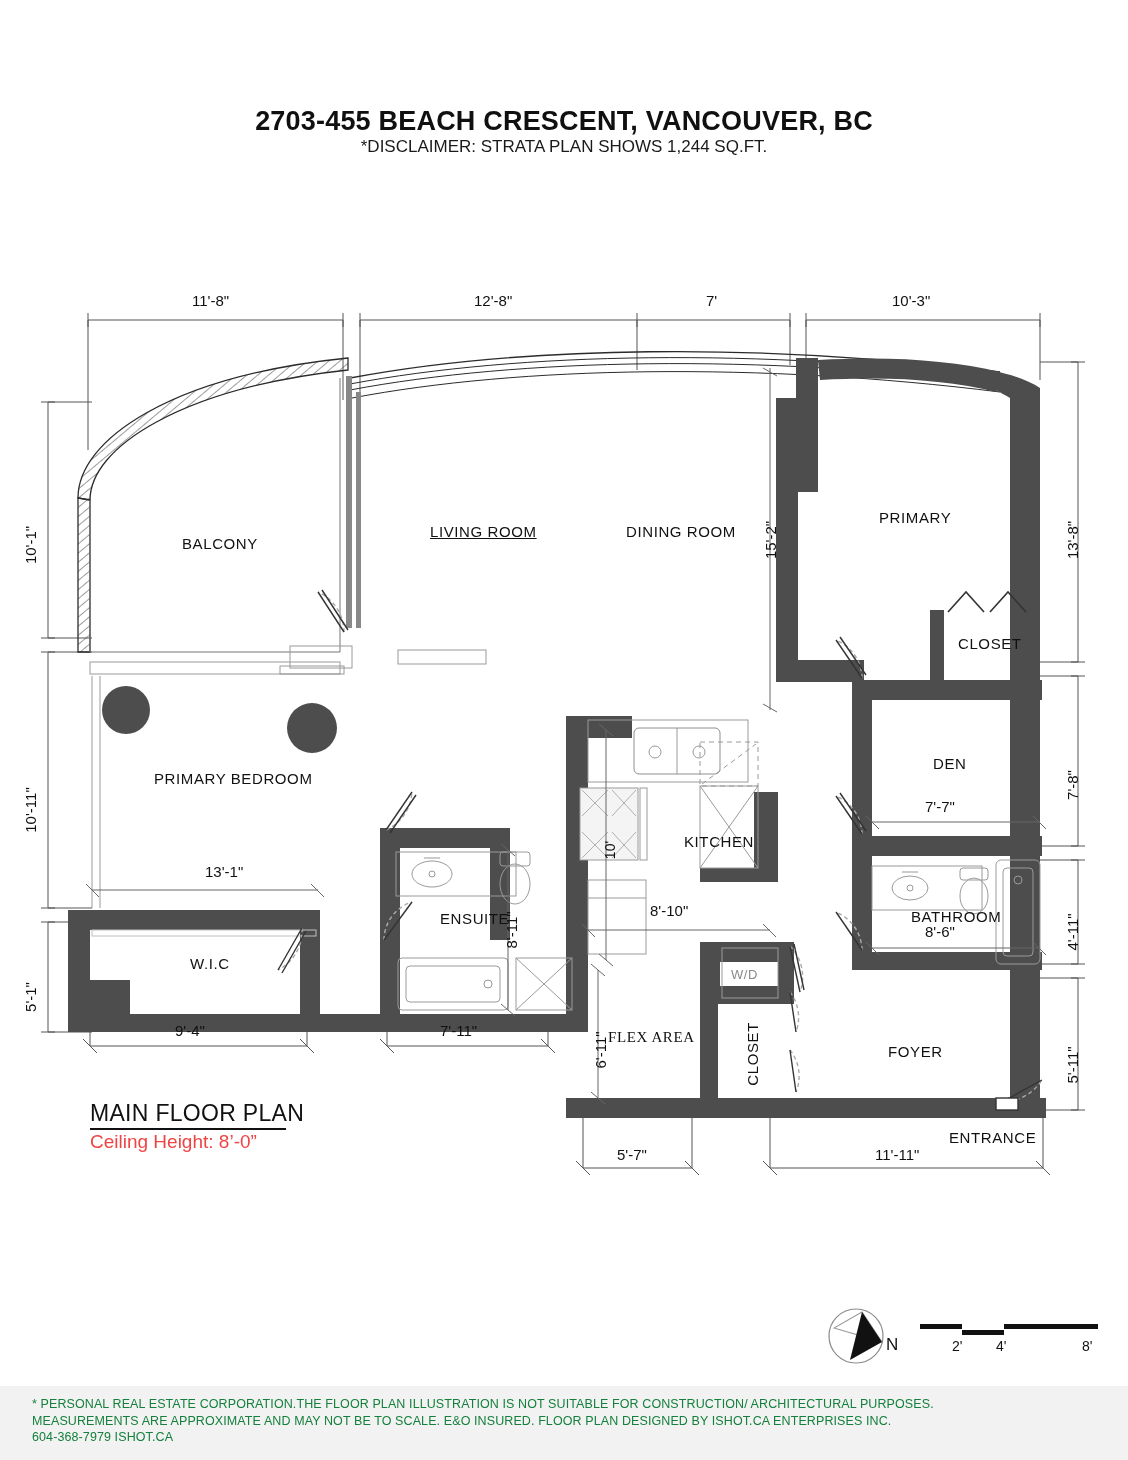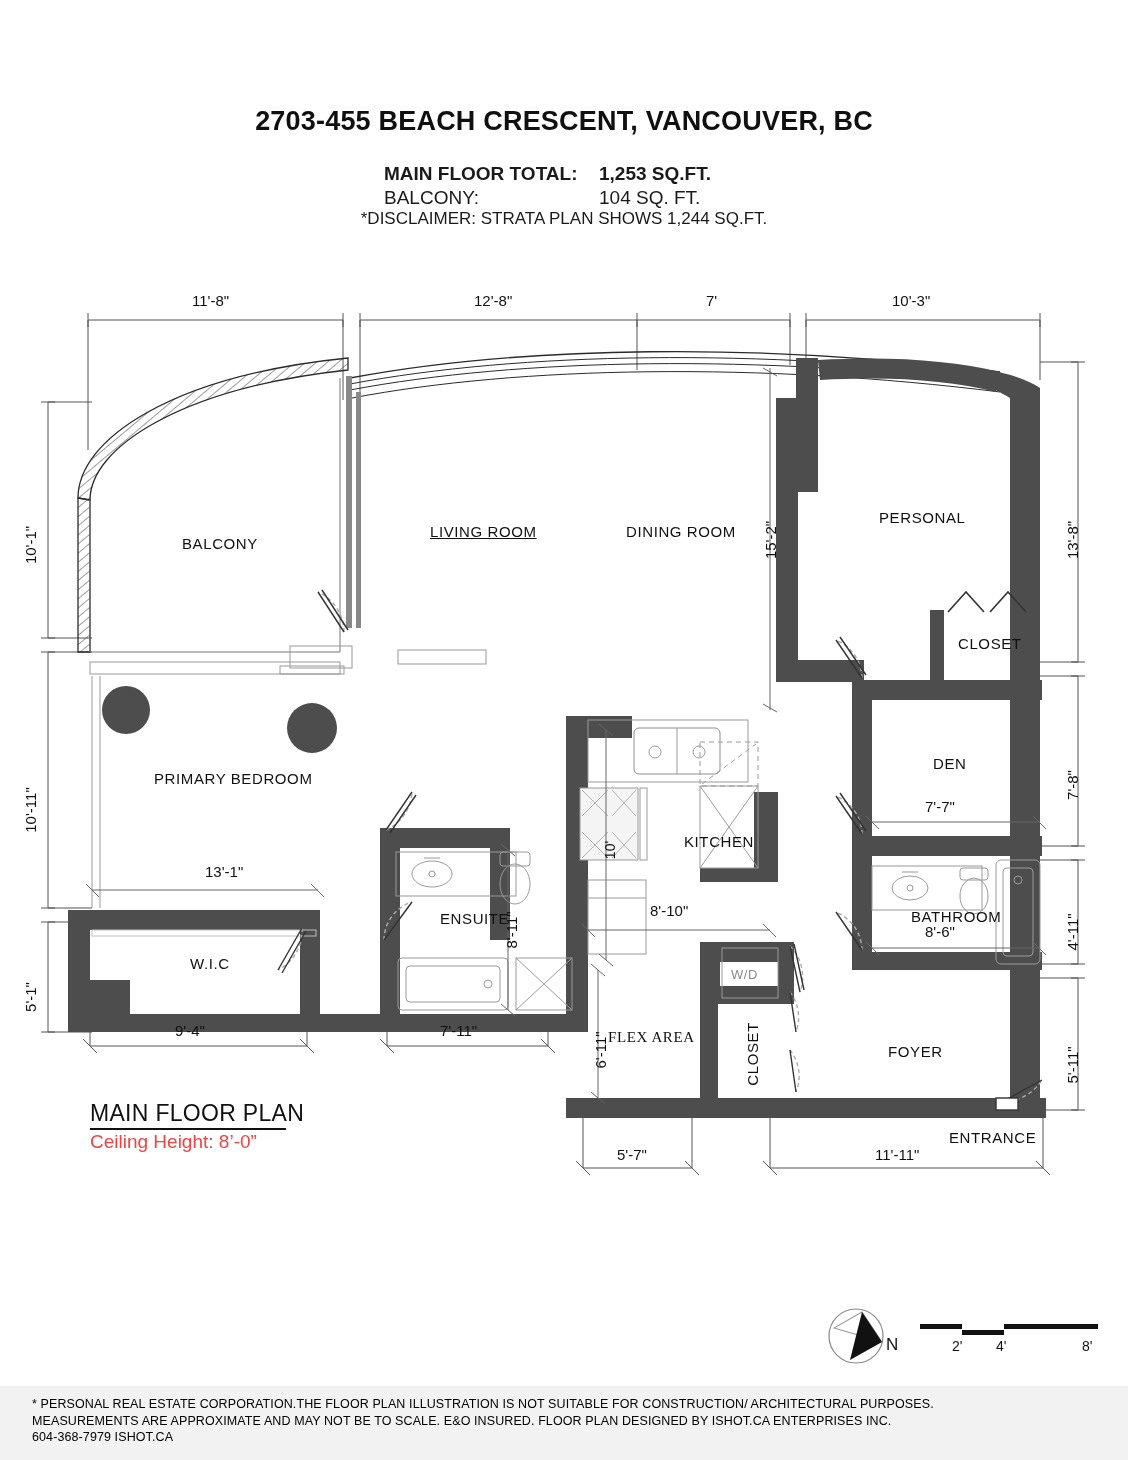--- a/index.html
+++ b/index.html
@@ -38,39 +38,29 @@
   #plan-caption .rule{height:2px;background:#111;width:196px;margin:1px 0 1px 0;}
   #plan-caption .l2{font-size:19px;color:#ef4444;}
 
   
   #compass{position:absolute;left:826px;top:1306px;}
   #scalebar{position:absolute;left:920px;top:1316px;}
   .scale-tick{position:absolute;font-size:14px;color:#111;}
 
   
   #footer{position:absolute;left:0;top:1386px;width:1128px;height:74px;background:#f2f2f2;}
-  #footer-text{position:absolute;left:32px;top:10px;font-size:12.5px;line-height:16.5px;color:#000000;letter-spacing:.1px;}
+  #footer-text{position:absolute;left:32px;top:10px;font-size:12.5px;line-height:16.5px;color:#15803d;letter-spacing:.1px;}
 </style>
 </head>
 <body>
 
 <div class="page">
 
   <div id="header">
     <div id="title">2703-455 BEACH CRESCENT, VANCOUVER, BC</div>
-    <div id="summary">
-      <div class="sum-row bold">
-        <span class="lab">MAIN FLOOR TOTAL:</span>
-        <span class="val">1,253 SQ.FT.</span>
-      </div>
-      <div class="sum-row">
-        <span class="lab">BALCONY:</span>
-        <span class="val">104 SQ. FT.</span>
-      </div>
-    </div>
     <div id="disclaimer">*DISCLAIMER: STRATA PLAN SHOWS 1,244 SQ.FT.</div>
   </div>
 
   <div id="plan">
     <svg width="1128" height="960" viewBox="0 0 1128 960" xmlns="http://www.w3.org/2000/svg">
       <defs>
         <pattern id="hatch" width="7" height="7" patternTransform="rotate(50)" patternUnits="userSpaceOnUse">
           <line x1="0" y1="0" x2="0" y2="7" stroke="#3a3a3a" stroke-width="1"></line>
         </pattern>
         <g id="doorswing"></g>
@@ -382,21 +372,21 @@
 
         <line x1="872" y1="668" x2="1040" y2="668"></line>
         <line x1="866" y1="662" x2="879" y2="675"></line>
           <line x1="1033" y1="662" x2="1046" y2="675"></line>
       </g>
     </svg>
 
     <div class="rlabel" style="left:182px; top:255px;">BALCONY</div>
     <div class="rlabel" style="left:430px; top:243px;text-decoration:underline;">LIVING ROOM</div>
     <div class="rlabel" style="left:626px; top:243px;">DINING ROOM</div>
-    <div class="rlabel" style="left:879px; top:229px;">PERSONAL</div>
+    <div class="rlabel" style="left:879px; top:229px;">PRIMARY</div>
     <div class="rlabel" style="left:958px; top:355px;">CLOSET</div>
     <div class="rlabel" style="left:933px; top:475px;">DEN</div>
     <div class="rlabel" style="left:911px; top:628px;">BATHROOM</div>
     <div class="rlabel" style="left:154px; top:490px;">PRIMARY BEDROOM</div>
     <div class="rlabel" style="left:190px; top:675px;">W.I.C</div>
     <div class="rlabel" style="left:440px; top:630px;">ENSUITE</div>
     <div class="rlabel" style="left:648px; top:553px;margin-left:36px;">KITCHEN</div>
     <div class="rlabel" style="left:731px; top:687px; font-size:13px; color:#8a8a8a;">W/D</div>
     <div class="rlabel" style="left:608px; top:749px;font-family:Liberation Serif, serif;">FLEX AREA</div>
     <div class="rlabel v" style="left:744px; top:742px; transform:rotate(-90deg) translate(-100%,0);">CLOSET</div>

